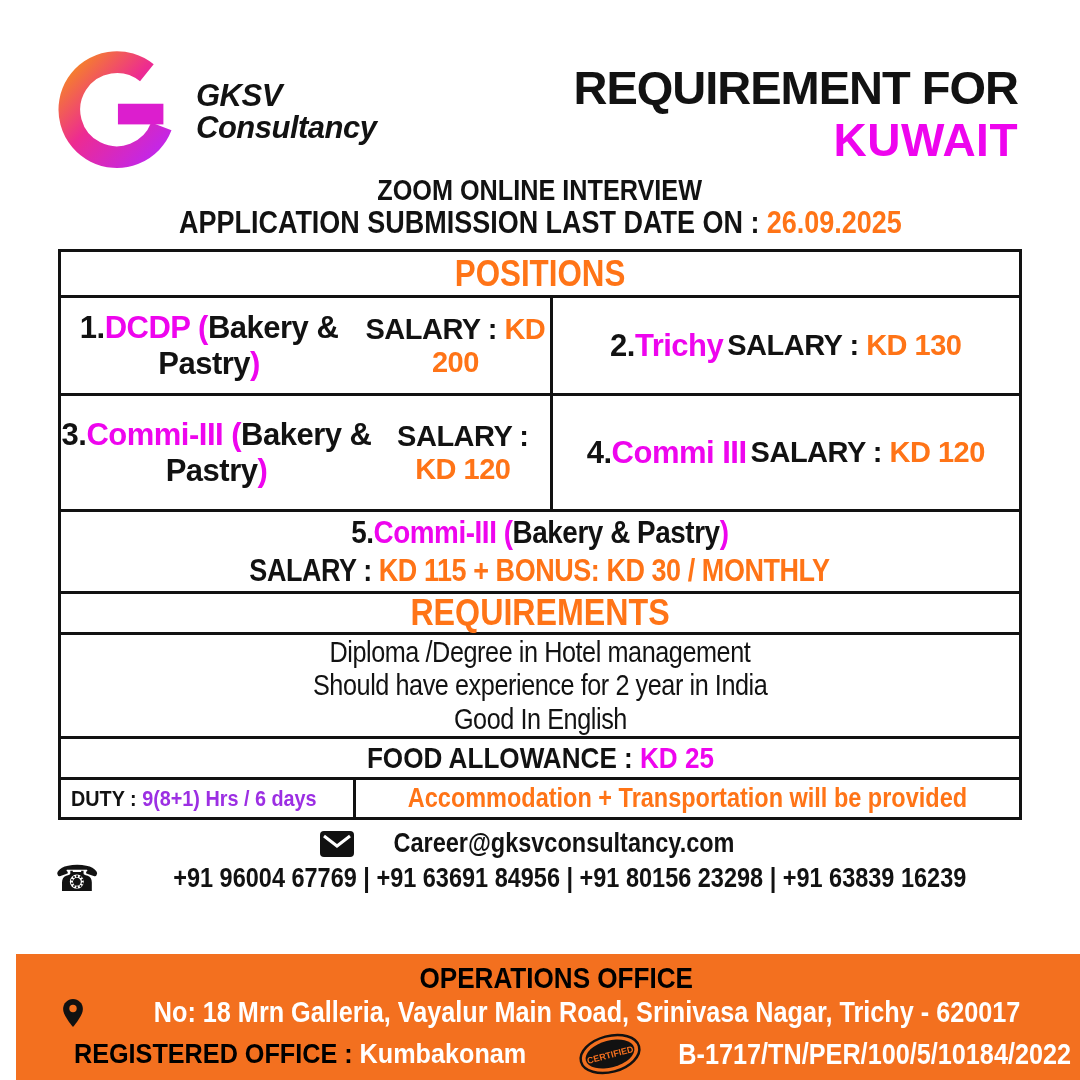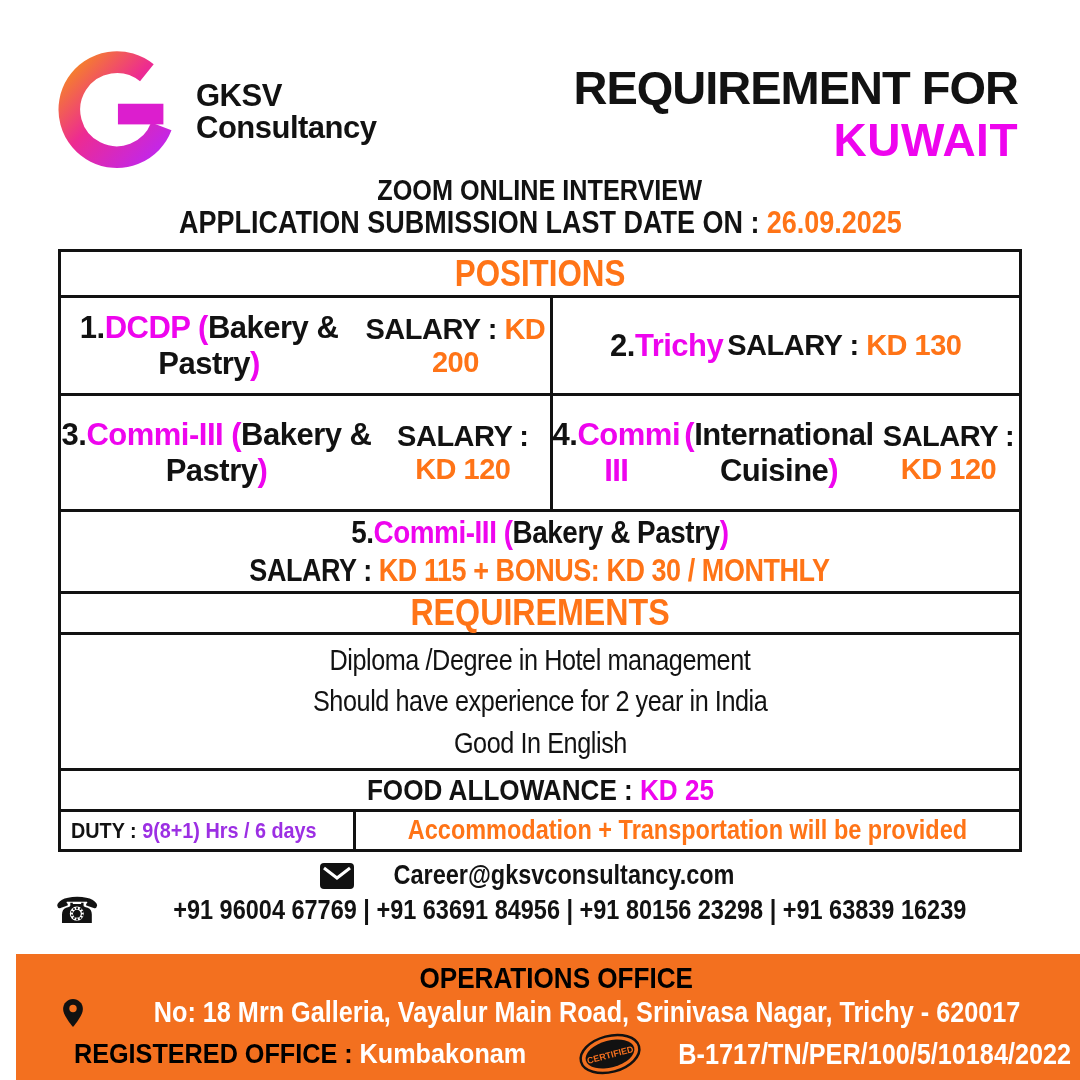--- a/index.html
+++ b/index.html
@@ -18,21 +18,21 @@
   .cond{display:inline-block;transform:scaleX(0.87);transform-origin:center;white-space:nowrap;}
   .cond-l{display:inline-block;transform:scaleX(0.9);transform-origin:left center;white-space:nowrap;}
   .magenta{color:var(--magenta);}
   .orange{color:var(--orange);}
   .purple{color:var(--purple);}
 
   
   .header{display:flex;justify-content:space-between;align-items:flex-start;padding:50px 62px 0 58px;}
   .logo-wrap{display:flex;align-items:center;gap:14px;}
   .logo-svg{width:124px;height:124px;}
-  .brand{font-size:31px;font-weight:700;line-height:1.04;letter-spacing:-0.5px;}
+  .brand{font-size:31px;font-weight:700;line-height:1.04;letter-spacing:-0.5px;font-style:italic;}
   .titles{text-align:right;padding-top:14px;}
   .t1{font-size:47px;font-weight:800;letter-spacing:-1px;line-height:1.0;}
   .t2{font-size:46px;font-weight:800;letter-spacing:0.5px;line-height:1.28;color:var(--magenta);}
 
   
   .subhead{text-align:center;margin-top:0px;line-height:1.12;}
   .sub1{font-size:29px;font-weight:700;}
   .sub2{font-size:31px;font-weight:700;}
 
   
@@ -43,21 +43,21 @@
   .prow1{height:98px;}
   .prow2{height:116px;}
   .pcell{align-self:stretch;flex:0 0 51%;display:flex;flex-direction:row;align-items:center;justify-content:center;gap:4px;}
   .pcell.right{flex:0 0 49%;border-left:3px solid var(--ink);}
   .ptitle{font-size:31px;font-weight:700;letter-spacing:-0.5px;line-height:1.15;}
   .psalary{font-size:29px;font-weight:700;letter-spacing:-0.5px;}
   .row5{height:82px;flex-direction:column;gap:2px;}
   .row5 .ptitle{font-size:32px;}
   .row5 .psalary{font-size:31px;}
   .reqhdr{height:41px;font-size:37px;}
-  .reqs{height:136px;flex-direction:column;justify-content:space-evenly;font-size:29px;font-weight:500;letter-spacing:-0.5px;}
+  .reqs{height:104px;flex-direction:column;justify-content:space-evenly;font-size:29px;font-weight:500;letter-spacing:-0.5px;}
   .food-row{height:41px;font-size:30px;font-weight:700;}
   .duty-row{height:40px;}
   .duty-cell{align-self:stretch;flex:0 0 30.5%;display:flex;align-items:center;justify-content:flex-start;padding-left:10px;font-size:22px;font-weight:700;}
   .perks-cell{align-self:stretch;flex:1;border-left:3px solid var(--ink);display:flex;align-items:center;justify-content:center;font-size:27px;font-weight:700;color:var(--orange);}
 
   
   .contact{ text-align:center;margin-top:7px;line-height:1.25;}
   .cline{display:flex;align-items:center;justify-content:center;gap:14px;font-weight:700;}
   .email-line{font-size:27px;}
   .phone-line{font-size:27px;}
@@ -128,21 +128,20 @@
     </div>
   </div>
 
   <div class="trow prow2">
     <div class="pcell">
       <div class="ptitle"><span>3.</span><span class="magenta">Commi-III</span><span class="magenta"> (</span><span>Bakery &amp; Pastry</span><span class="magenta">)</span></div>
       <div class="psalary"><span>SALARY : </span><span class="orange">KD 120</span></div>
     </div>
     <div class="pcell right">
       <div class="ptitle"><span>4.</span><span class="magenta">Commi III</span></div>
-      <div class="ptitle"><span class="magenta">(</span><span>International Cuisine</span><span class="magenta">)</span></div>
       <div class="psalary"><span>SALARY : </span><span class="orange">KD 120</span></div>
     </div>
   </div>
 
   <div class="trow row5">
     <div class="ptitle"><span class="cond"><span>5.</span><span class="magenta">Commi-III</span><span class="magenta"> (</span><span>Bakery &amp; Pastry</span><span class="magenta">)</span></span></div>
     <div class="psalary"><span class="cond"><span>SALARY : </span><span class="orange">KD 115 + BONUS: KD 30 / MONTHLY</span></span></div>
   </div>
 
   <div class="trow hdr-row reqhdr">

